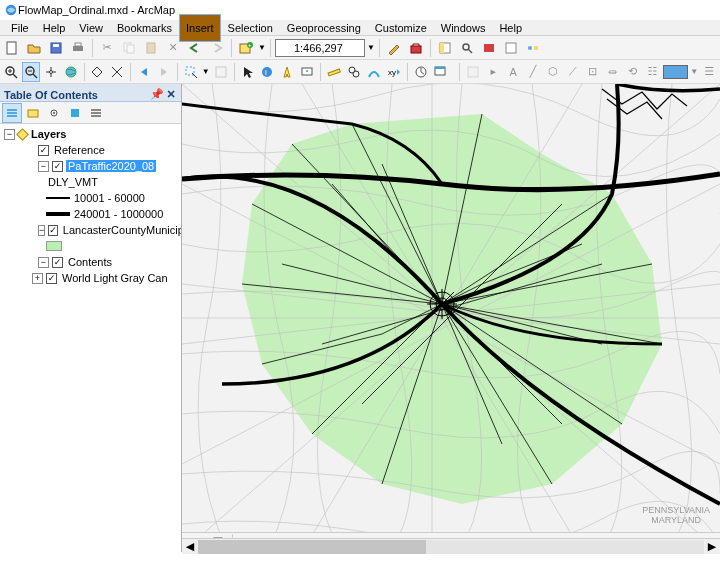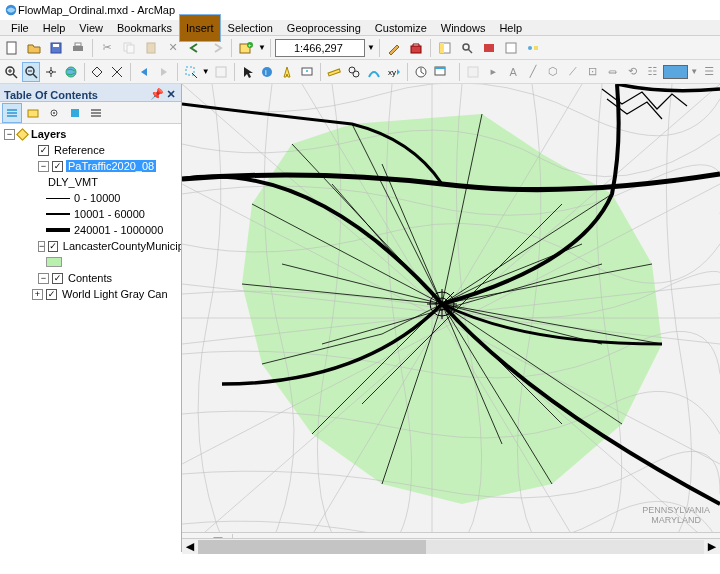--- a/index.html
+++ b/index.html
@@ -363,24 +363,20 @@
         </div>
       <div class="tree-row indent1">
           <span class="expander">−</span>
           <span class="chk checked"></span>
           <span class="tree-label selected">PaTraffic2020_08</span>
         </div>
       <div class="tree-row indent3">
           <span class="tree-label">DLY_VMT</span>
         </div>
       <div class="tree-row indent3">
-          <span class="line-sym w1"></span>
-          <span>0 - 10000</span>
-        </div>
-      <div class="tree-row indent3">
           <span class="line-sym w2"></span>
           <span>10001 - 60000</span>
         </div>
       <div class="tree-row indent3">
           <span class="line-sym w4"></span>
           <span>240001 - 1000000</span>
         </div>
       <div class="tree-row indent1">
           <span class="expander">−</span>
           <span class="chk checked"></span>

